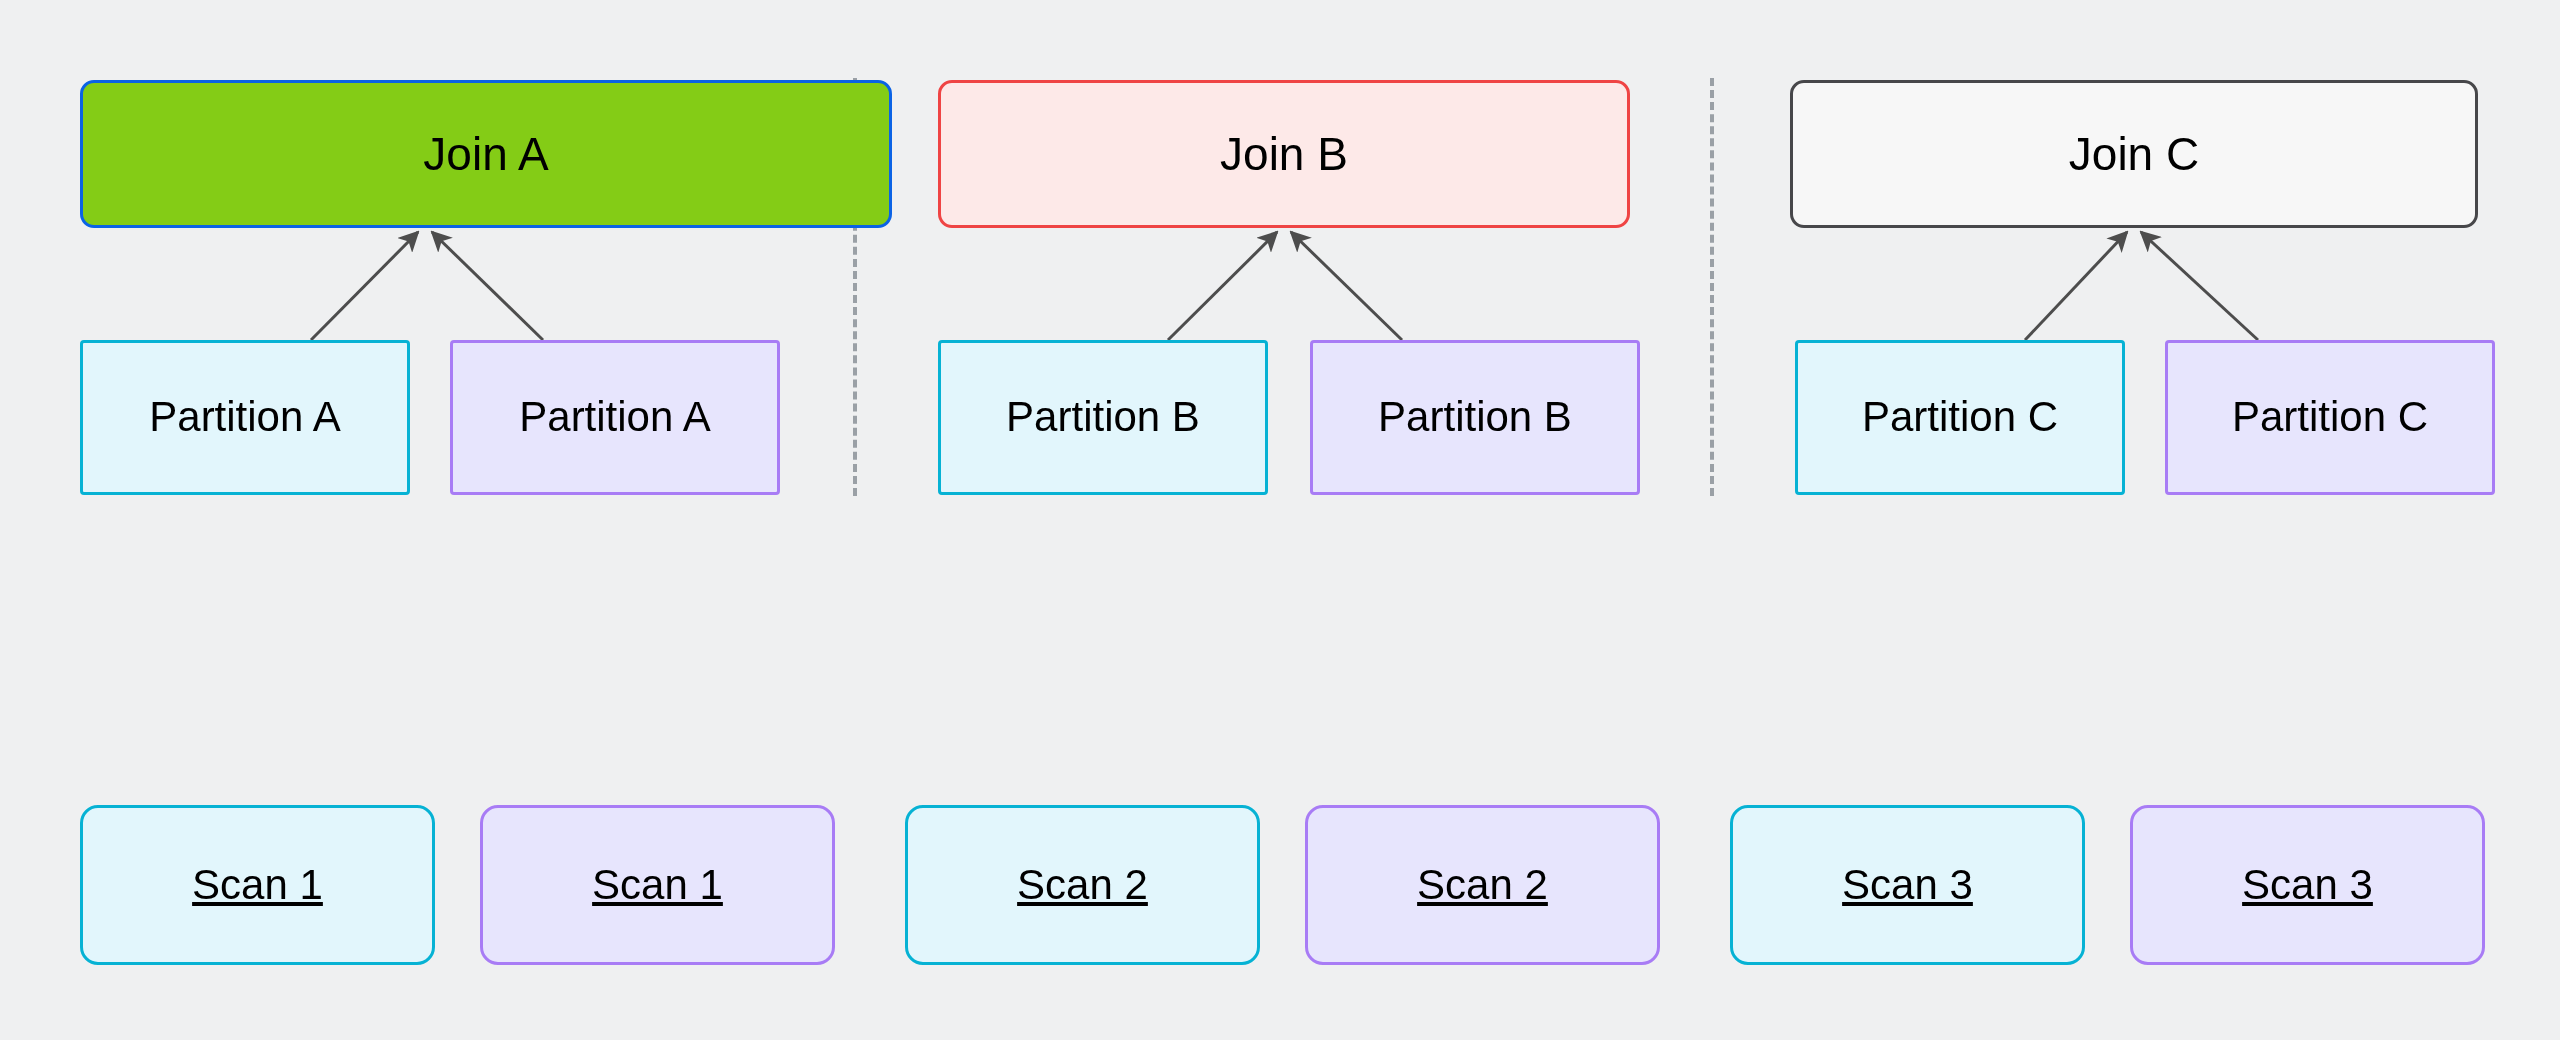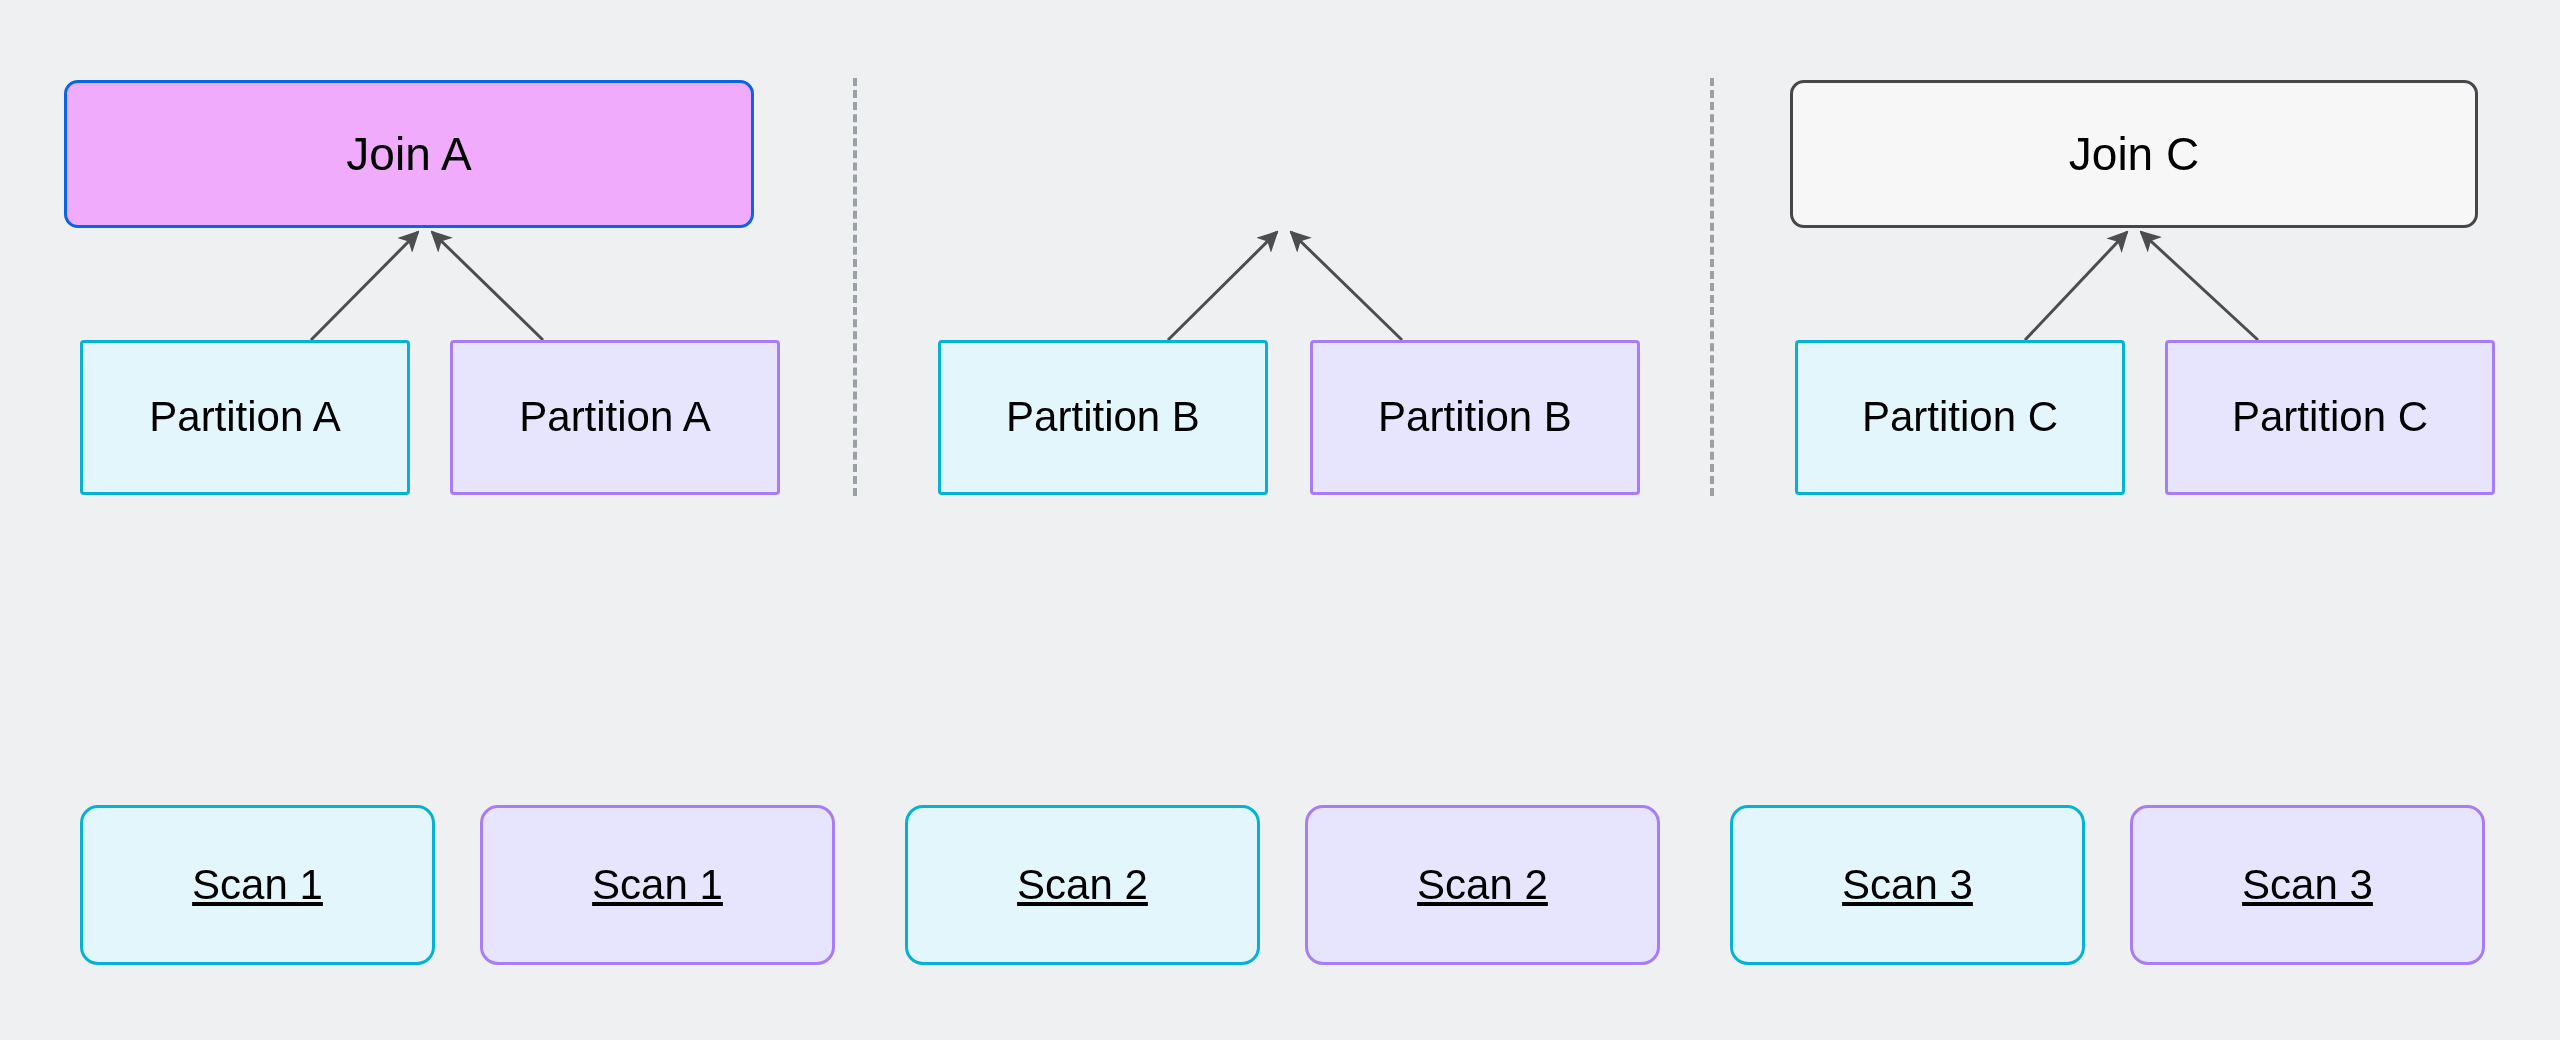--- a/index.html
+++ b/index.html
@@ -105,22 +105,25 @@
       <line x1="543" y1="340" x2="432" y2="232" stroke="#4d4d4d" stroke-width="3" marker-end="url(#arrowhead)"></line>
       <line x1="1168" y1="340" x2="1277" y2="232" stroke="#4d4d4d" stroke-width="3" marker-end="url(#arrowhead)"></line>
       <line x1="1402" y1="340" x2="1291" y2="232" stroke="#4d4d4d" stroke-width="3" marker-end="url(#arrowhead)"></line>
       <line x1="2025" y1="340" x2="2127" y2="232" stroke="#4d4d4d" stroke-width="3" marker-end="url(#arrowhead)"></line>
       <line x1="2258" y1="340" x2="2141" y2="232" stroke="#4d4d4d" stroke-width="3" marker-end="url(#arrowhead)"></line>
     </svg>
 
   <div class="divider" id="divider-0" style="left: 853px; top: 78px; height: 418px; border-left-color: rgb(154, 160, 166);"></div>
   <div class="divider" id="divider-1" style="left: 1710px; top: 78px; height: 418px; border-left-color: rgb(154, 160, 166);"></div>
 
-  <div class="node join join-a" id="join-0" style="left: 64px; top: 80px; width: 690px; height: 148px; background: #f0abfc; border-color: rgb(11, 99, 229);">
+  <div class="node join join-a" id="join-0" style="left: 80px; top: 80px; width: 812px; height: 148px; background: #84cc16; border-color: rgb(11, 99, 229);">
     <span>Join A</span>
+  </div>
+  <div class="node join join-b" id="join-1" style="left: 938px; top: 80px; width: 692px; height: 148px; background: rgb(253, 233, 232); border-color: rgb(239, 68, 68);">
+    <span>Join B</span>
   </div>
   <div class="node join join-c" id="join-2" style="left: 1790px; top: 80px; width: 688px; height: 148px; background: rgb(247, 247, 247); border-color: rgb(71, 71, 74);">
     <span>Join C</span>
   </div>
 
   <div class="node partition tint-cyan" id="part-0" style="left: 80px; top: 340px; width: 330px; height: 155px;">
     <span>Partition A</span>
   </div>
   <div class="node partition tint-purple" id="part-1" style="left: 450px; top: 340px; width: 330px; height: 155px;">
     <span>Partition A</span>

